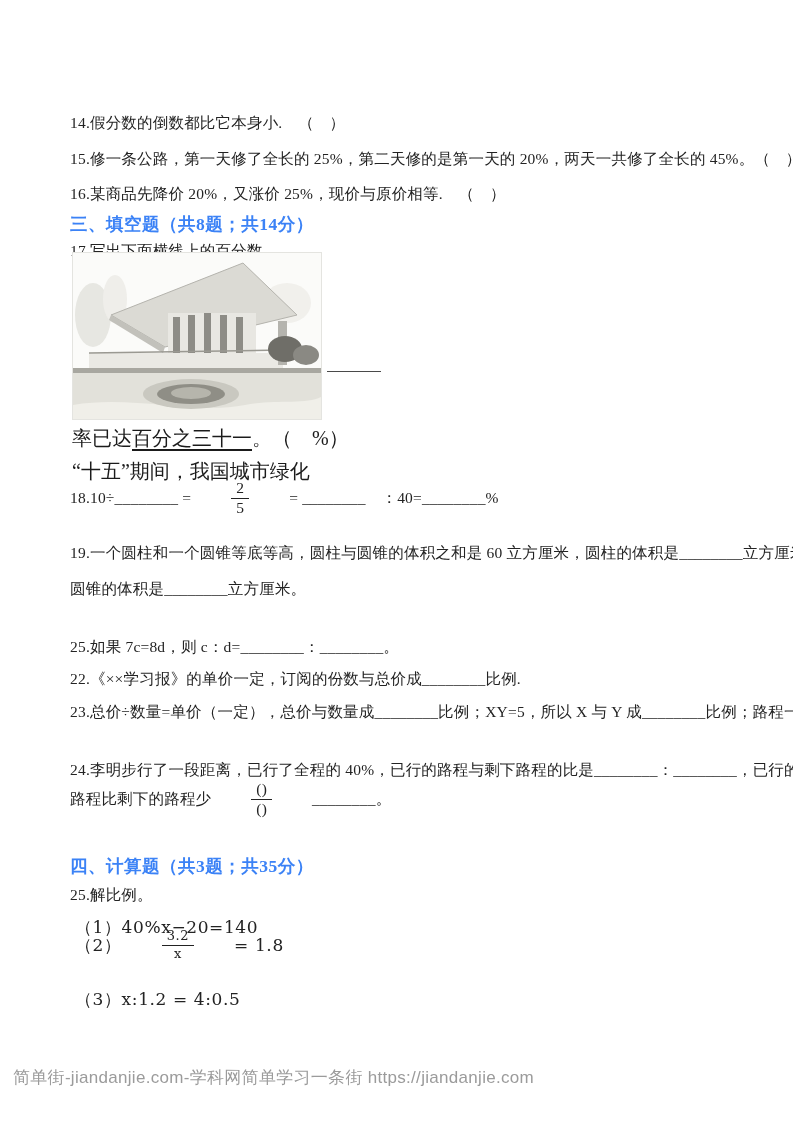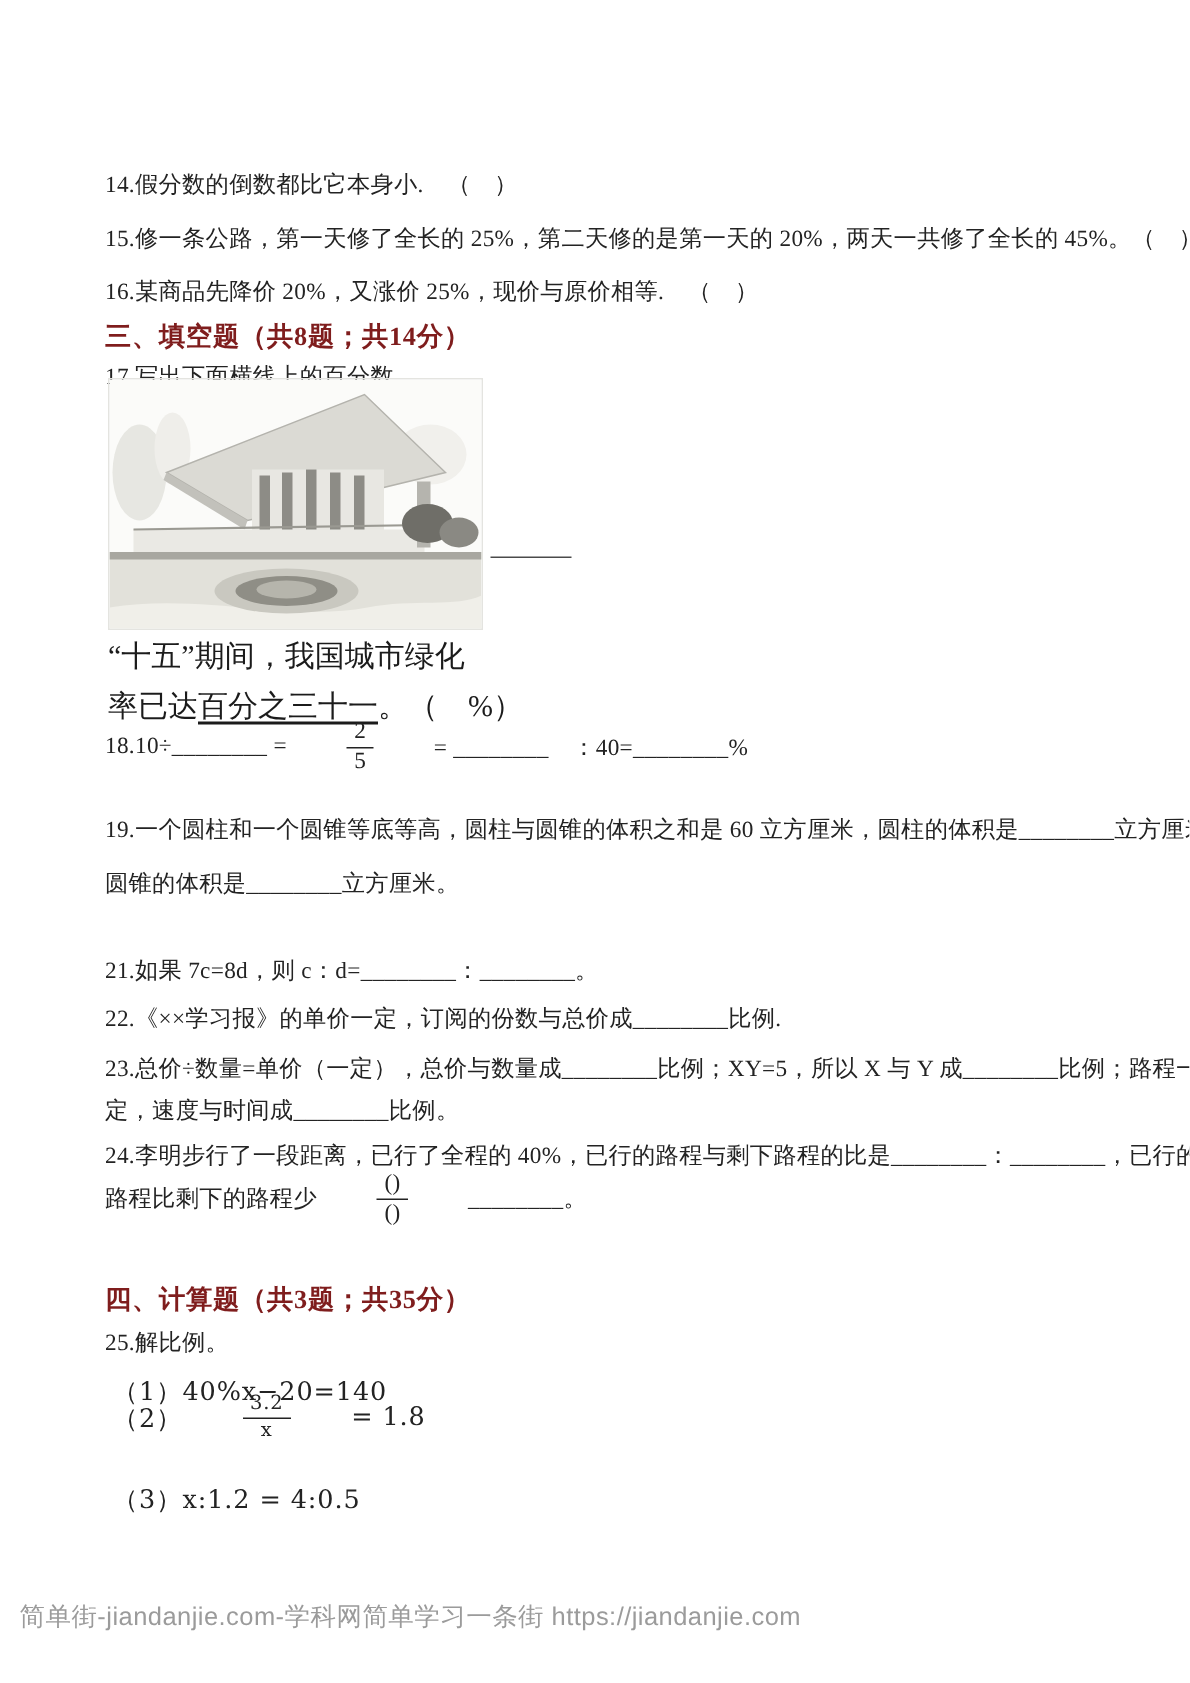--- a/index.html
+++ b/index.html
@@ -5,21 +5,21 @@
   html,body { margin:0; padding:0; background:#ffffff; }
   .page {
     position:relative; width:793px; height:1122px; margin:0 auto;
     background:#ffffff; overflow:hidden;
     font-family:"Liberation Serif", serif; color:#222;
   }
   .line {
     position:absolute; left:70px; font-size:15.5px; color:#232323;
     white-space:nowrap; letter-spacing:0.2px;
   }
-  .sec-title { font-weight:bold; font-size:17.5px; color:#7f1d1d; letter-spacing:0.5px; }
+  .sec-title { font-weight:bold; font-size:17.5px; color:#3b82f6; letter-spacing:0.5px; }
   .eqline { display:flex; align-items:center;gap:36px; }
   .eq { font-family:"DejaVu Serif", serif; font-size:17px; letter-spacing:0.6px; }
   .frac {
     display:inline-flex; flex-direction:column; align-items:center;
     vertical-align:middle; line-height:1.08; margin:0 4px; font-size:15.5px;
   }
   .frac .num { border-bottom:1.4px solid #222; padding:0 5px 1px 5px; }
   .frac .den { padding-top:1px; }
   .frac-big { font-size:13px; font-family:"DejaVu Serif", serif; }
   .figure { position:absolute; left:72px; top:252px; width:252px; }
@@ -67,42 +67,41 @@
       <rect x="205" y="68" width="9" height="44" fill="#b5b4ae"></rect>
       <ellipse cx="212" cy="96" rx="17" ry="13" fill="#6f6e68"></ellipse>
       <ellipse cx="233" cy="102" rx="13" ry="10" fill="#8a8983"></ellipse>
       <rect x="0" y="115" width="248" height="51" fill="#e2e1da"></rect>
       <rect x="0" y="115" width="248" height="5" fill="#a8a7a0"></rect>
       <path d="M0,152 C60,142 122,162 172,152 C202,146 232,152 248,144 L248,166 L0,166 Z" fill="#f0efe9"></path>
       <ellipse cx="118" cy="141" rx="48" ry="15" fill="#c9c8c0"></ellipse>
       <ellipse cx="118" cy="141" rx="34" ry="10" fill="#8f8e86"></ellipse>
       <ellipse cx="118" cy="140" rx="20" ry="6" fill="#b6b5ac"></ellipse>
     </svg>
+    <div class="caption"><span>率已达</span><span class="ul">百分之三十一</span><span>。（　%）</span></div>
     <div class="caption">“十五”期间，我国城市绿化</div>
-    <div class="caption"><span>率已达</span><span class="ul">百分之三十一</span><span>。（　%）</span></div>
   </div>
   <div class="answer-line"></div>
 
   <div class="line eqline" style="top:476px; height:44px">
     <span>18.10÷________ = </span>
       <span class="frac">
         <span class="num">2</span>
         <span class="den">5</span>
       </span>
       <span> = ________　：40=________%</span>
   </div>
 
   <p class="line" style="top:527px">19.一个圆柱和一个圆锥等底等高，圆柱与圆锥的体积之和是 60 立方厘米，圆柱的体积是________立方厘米，</p>
   <p class="line" style="top:563px">圆锥的体积是________立方厘米。</p>
 
-  <p class="line" style="top:621px">21.如果 7c=8d，则 c：d=________：________。</p>
+  <p class="line" style="top:621px">25.如果 7c=8d，则 c：d=________：________。</p>
   <p class="line" style="top:653px">22.《××学习报》的单价一定，订阅的份数与总价成________比例.</p>
 
   <p class="line" style="top:686px">23.总价÷数量=单价（一定），总价与数量成________比例；XY=5，所以 X 与 Y 成________比例；路程一</p>
-  <p class="line" style="top:714px">定，速度与时间成________比例。</p>
 
   <p class="line" style="top:744px">24.李明步行了一段距离，已行了全程的 40%，已行的路程与剩下路程的比是________：________，已行的</p>
   <div class="line eqline" style="top:774px; height:50px">
     <span>路程比剩下的路程少</span>
       <span class="frac">
         <span class="num">()</span>
         <span class="den">()</span>
       </span>
       <span>________。</span>
   </div>

